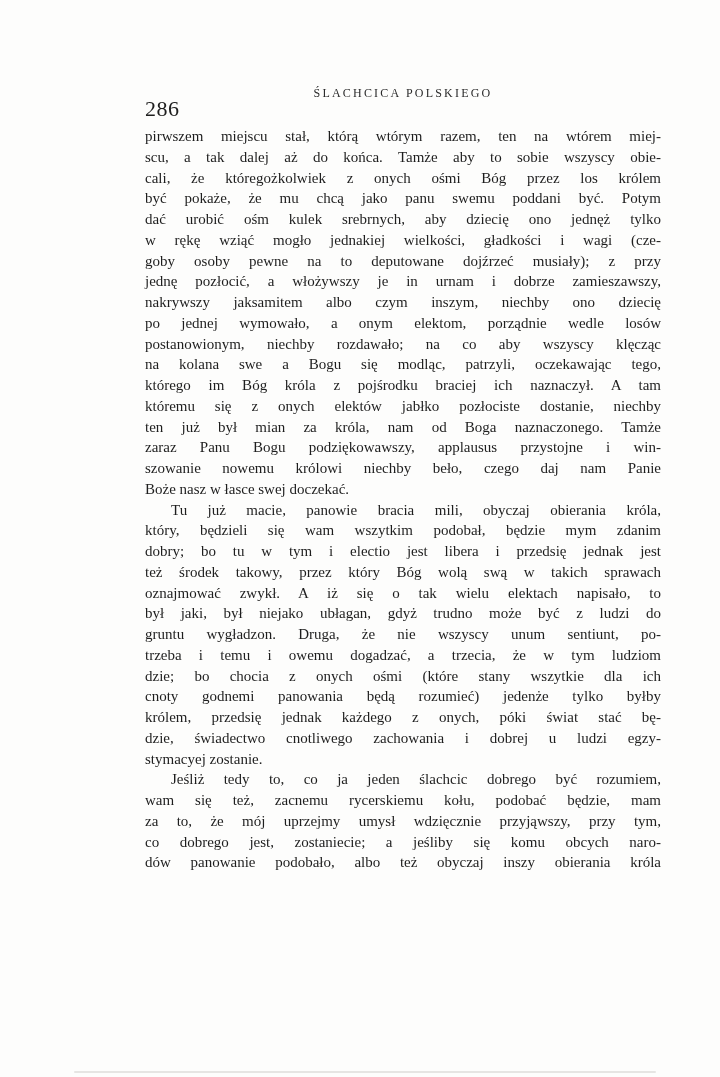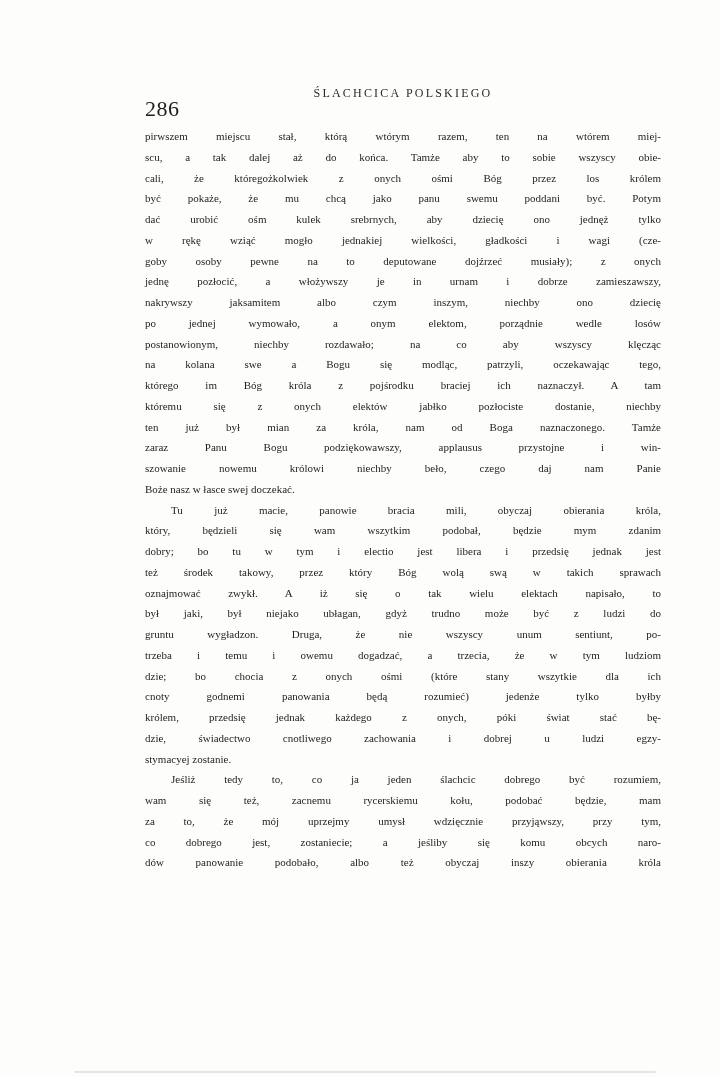--- a/index.html
+++ b/index.html
@@ -38,21 +38,21 @@
     text-align: center;
     font-size: 12px;
     letter-spacing: 2.2px;
     color: #2a2a2a;
   }
   .text-block {
     position: absolute;
     top: 126px;
     left: 145px;
     width: 516px;
-    font-size: 11px;
+    font-size: 15px;
     line-height: 20.75px;
   }
   .paragraph { margin: 0; }
   .line {
     text-align: justify;
     text-align-last: justify;
     white-space: normal;
   }
   .line.short { text-align-last: left; }
   .line.indent { text-indent: 26px; }
@@ -76,21 +76,21 @@
     <span class="running-title">ŚLACHCICA POLSKIEGO</span>
   </div>
   <div class="text-block" id="text-block">
       <div class="paragraph">
         <div class="line"><span>pirwszem miejscu stał, którą wtórym razem, ten na wtórem miej-</span></div>
         <div class="line"><span>scu, a tak dalej aż do końca. Tamże aby to sobie wszyscy obie-</span></div>
         <div class="line"><span>cali, że któregożkolwiek z onych ośmi Bóg przez los królem</span></div>
         <div class="line"><span>być pokaże, że mu chcą jako panu swemu poddani być. Potym</span></div>
         <div class="line"><span>dać urobić ośm kulek srebrnych, aby dziecię ono jednęż tylko</span></div>
         <div class="line"><span>w rękę wziąć mogło jednakiej wielkości, gładkości i wagi (cze-</span></div>
-        <div class="line"><span>goby osoby pewne na to deputowane dojźrzeć musiały); z onych</span></div>
+        <div class="line"><span>goby osoby pewne na to deputowane dojźrzeć musiały); z przy</span></div>
         <div class="line"><span>jednę pozłocić, a włożywszy je </span><span class="it">in urnam</span><span> i dobrze zamieszawszy,</span></div>
         <div class="line"><span>nakrywszy jaksamitem albo czym inszym, niechby ono dziecię</span></div>
         <div class="line"><span>po jednej wymowało, a onym elektom, porządnie wedle losów</span></div>
         <div class="line"><span>postanowionym, niechby rozdawało; na co aby wszyscy klęcząc</span></div>
         <div class="line"><span>na kolana swe a Bogu się modląc, patrzyli, oczekawając tego,</span></div>
         <div class="line"><span>którego im Bóg króla z pojśrodku braciej ich naznaczył. A tam</span></div>
         <div class="line"><span>któremu się z onych elektów jabłko pozłociste dostanie, niechby</span></div>
         <div class="line"><span>ten już był mian za króla, nam od Boga naznaczonego. Tamże</span></div>
         <div class="line"><span>zaraz Panu Bogu podziękowawszy, </span><span class="it">applausus</span><span> przystojne i win-</span></div>
         <div class="line"><span>szowanie nowemu królowi niechby beło, czego daj nam Panie</span></div>

